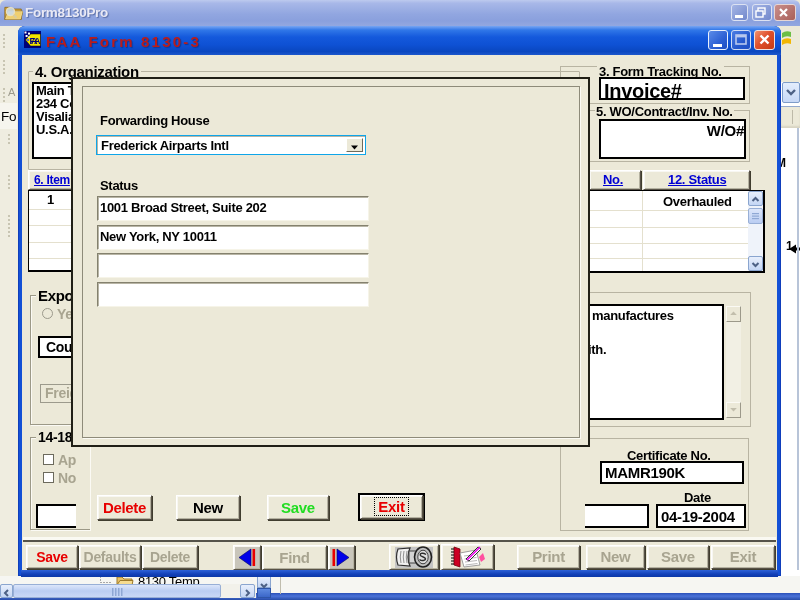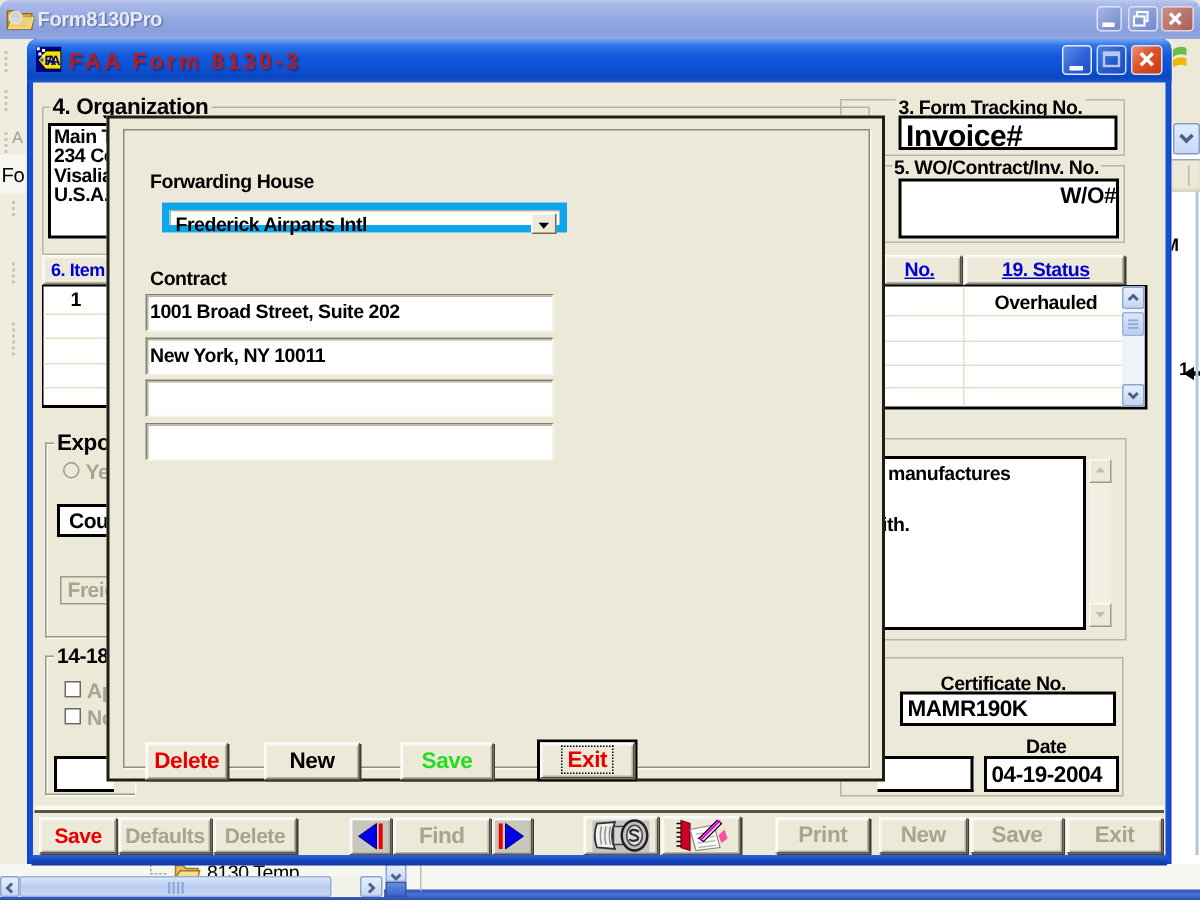--- a/index.html
+++ b/index.html
@@ -210,33 +210,33 @@
   <div class="b" style="font-size:20px;padding:1px 0 0 3px;">Invoice#</div>
 </div>
 
 <div class="abs" style="left:560px;top:110px;width:190px;height:52px;border:1px solid #B8B4A2;"></div>
 <div class="abs b" style="left:595px;top:104px;font-size:13px;background:#ECE9D8;padding:0 1px;">5. WO/Contract/Inv. No.</div>
 <div class="blackbox" style="left:599px;top:119px;width:147px;height:40px;text-align:right;">
   <div class="b" style="font-size:15px;padding:1px 0 0 3px;">W/O#</div>
 </div>
 
 <div class="btn" style="left:28px;top:170px;width:47px;height:20px;"></div>
-<div class="abs b" style="left:34px;top:173px;font-size:12px;color:#0000D4;">6. Item</div>
+<div class="abs b" style="left:34px;top:173px;font-size:12px;color:#0000D4;text-decoration:underline;">6. Item</div>
 <div class="abs" style="left:28px;top:190px;width:46px;height:82px;background:#fff;border:1px solid #000;border-width:1px 2px 2px 1px;">
   <div class="abs" style="left:0;top:18px;width:44px;height:1px;background:#E4E0CE;"></div>
   <div class="abs" style="left:0;top:34px;width:44px;height:1px;background:#E4E0CE;"></div>
   <div class="abs" style="left:0;top:51px;width:44px;height:1px;background:#E4E0CE;"></div>
   <div class="abs" style="left:0;top:67px;width:44px;height:1px;background:#E4E0CE;"></div>
   <div class="b" style="font-size:13px;text-align:center;padding-top:1px;">1</div>
 </div>
 
 <div class="btn" style="left:589px;top:170px;width:52px;height:20px;"></div>
 <div class="abs b" style="left:603px;top:172px;font-size:13px;color:#0000D4;text-decoration:underline;">No.</div>
 <div class="btn" style="left:643px;top:170px;width:107px;height:20px;"></div>
-<div class="abs b" style="left:668px;top:172px;font-size:13px;color:#0000D4;text-decoration:underline;">19. Status</div>
+<div class="abs b" style="left:668px;top:172px;font-size:13px;color:#0000D4;text-decoration:underline;">12. Status</div>
 <div class="abs" style="left:589px;top:190px;width:176px;height:83px;background:#fff;border:1px solid #000;border-width:1px 2px 2px 1px;">
   <div class="abs" style="left:0;top:19px;width:158px;height:1px;background:#E4E0CE;"></div>
   <div class="abs" style="left:0;top:36px;width:158px;height:1px;background:#E4E0CE;"></div>
   <div class="abs" style="left:0;top:52px;width:158px;height:1px;background:#E4E0CE;"></div>
   <div class="abs" style="left:0;top:67px;width:158px;height:1px;background:#E4E0CE;"></div>
   <div class="abs" style="left:52px;top:0;width:1px;height:80px;background:#E4E0CE;"></div>
   <div class="abs b" style="left:73px;top:3px;font-size:13px;">Overhauled</div>
 
   <div class="abs" style="left:158px;top:0;width:15px;height:80px;background:#EFF3FA;">
     <div class="abs" style="left:0;top:0;width:15px;height:15px;background:linear-gradient(180deg,#E8EFFC,#C4D6F4);border:1px solid #8AA5CF;border-radius:2px;"><svg width="13" height="13" viewBox="0 0 13 13">
@@ -356,34 +356,34 @@
     <path d="M37 12 L41 8 L43 14 L39 17 Z" fill="#FF50A0"></path>
   </svg>
 </div>
 <div class="btn" style="left:517px;top:545px;width:63px;height:24px;line-height:22px;font-size:15px;">Print</div>
 <div class="btn" style="left:586px;top:545px;width:59px;height:24px;line-height:22px;font-size:15px;">New</div>
 <div class="btn" style="left:647px;top:545px;width:62px;height:24px;line-height:22px;font-size:15px;">Save</div>
 <div class="btn" style="left:711px;top:545px;width:64px;height:24px;line-height:22px;font-size:15px;">Exit</div>
 
 <div class="abs" style="left:21px;top:570px;width:757px;height:7px;background:linear-gradient(180deg,#2E62D8,#1240B8 60%,#0C38A8);"></div>
 
-<div class="abs" style="left:71px;top:77px;width:519px;height:444px;background:#ECE9D8;border:2px solid #201F16;padding-left:47px;">
+<div class="abs" style="left:71px;top:77px;width:519px;height:370px;background:#ECE9D8;border:2px solid #201F16;padding-left:47px;">
 
   <div class="abs" style="left:9px;top:7px;right:8px;bottom:7px;border:1px solid #8E8B7A;box-shadow:1px 1px 0 #FBFAF4;"></div>
 
   <div class="abs b" style="left:27px;top:34px;font-size:13px;">Forwarding House</div>
-  <div class="abs" style="left:35px;top:56px;width:270px;height:20px;background:#fff;border:5px solid #0ea5e9;box-shadow:inset 1px 1px 0 #B8B5A5;">
+  <div class="abs" style="left:23px;top:56px;width:270px;height:20px;background:#fff;border:1px solid #0ea5e9;box-shadow:inset 1px 1px 0 #B8B5A5;">
     <div class="b" style="font-size:13px;padding:2px 0 0 4px;">Frederick Airparts Intl</div>
     <div class="abs" style="right:2px;top:2px;width:17px;height:14px;background:#ECE9D8;border:1px solid;border-color:#FFF #6E6B5C #6E6B5C #FFF;">
       <svg width="15" height="12" viewBox="0 0 15 12">
           <path d="M4 4.5 L7.5 8.5 L11 4.5 Z" fill="#000"></path>
         </svg>
     </div>
   </div>
-  <div class="abs b" style="left:27px;top:99px;font-size:13px;">Contract</div>
+  <div class="abs b" style="left:27px;top:99px;font-size:13px;">Status</div>
   <div class="field" style="left:24px;top:117px;width:272px;height:25px;">
       <div class="b" style="font-size:13px;padding:3px 0 0 2px;">1001 Broad Street, Suite 202</div>
     </div>
   <div class="field" style="left:24px;top:146px;width:272px;height:25px;">
       <div class="b" style="font-size:13px;padding:3px 0 0 2px;">New York, NY 10011</div>
     </div>
   <div class="field" style="left:24px;top:174px;width:272px;height:25px;"></div>
   <div class="field" style="left:24px;top:203px;width:272px;height:25px;"></div>
 
   <div class="btn" style="left:24px;top:416px;width:55px;height:25px;line-height:23px;color:#E80000;font-size:15px;">Delete</div>

